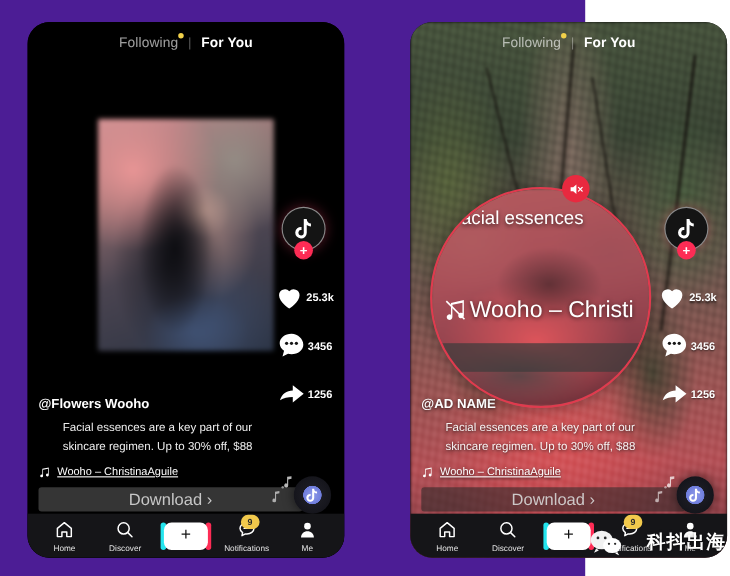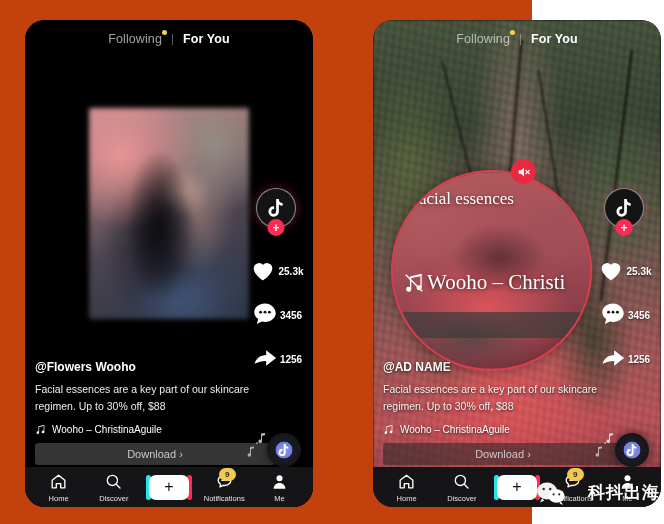--- a/index.html
+++ b/index.html
@@ -5,21 +5,21 @@
   html, body {
     margin: 0; padding: 0;
     width: 664px; height: 524px;
     background: #ffffff;
     font-family: "Liberation Sans", sans-serif;
     overflow: hidden;
   }
   .stage {
     position: relative;
     width: 532px; height: 524px;
-    background: #c2410c;
+    background: #4c1d95;
   }
 
   
   .phone {
     position: absolute;
     border-radius: 20px;
     overflow: hidden;
     background: #000;
   }
   #phone-left  { left: 25px;  top: 20px; width: 288px; height: 487px; }
@@ -144,34 +144,36 @@
     z-index: 6;
   }
   .handle {
     color: #fff; font-size: 12px; font-weight: bold;
     margin-bottom: 7px;
     text-shadow: 0 1px 3px rgba(0,0,0,.8);
   }
   .desc {
     color: rgba(255,255,255,.93); font-size: 10.5px; line-height: 1.55;
     text-shadow: 0 1px 3px rgba(0,0,0,.8);
+    margin-left: 22px;
   }
   .music-row {
     display: flex; gap: 6px;
     margin-top: 10px;
     color: #fff; font-size: 10px;
     text-shadow: 0 1px 3px rgba(0,0,0,.8);
+    text-decoration: underline;
   }
   .music-note-ico { width: 11px; height: 11px; flex: none; }
   .cta {
     position: absolute; left: 10px; right: 38px; bottom: 42px;
     height: 22px; border-radius: 3px;
     background: rgba(60,60,60,.88);
     display: flex; align-items: center; justify-content: center;
-    color: rgba(215,215,215,.9); font-size: 11px;
+    color: rgba(215,215,215,.9); font-size: 15px;
     z-index: 6;
   }
   .cta.on-photo { background: rgba(40,40,40,.55); }
 
   
   .disc-wrap {
     position: absolute; right: 12px; bottom: 40px;
     width: 34px; height: 34px; z-index: 6;
   }
   .disc {
@@ -250,21 +252,20 @@
     content: "";
     position: absolute; inset: 0;
     background:
       radial-gradient(ellipse 34% 24% at 54% 44%, rgba(40,26,28,.55), rgba(40,26,28,0) 72%),
       radial-gradient(ellipse 44% 18% at 40% 86%, rgba(70,70,70,.75), rgba(70,70,70,0) 76%);
   }
   .mag-content {
     position: absolute; inset: 0;
     color: #fff;
     z-index: 2;
-    font-family: Liberation Serif, serif;
   }
   .mag-line {
     position: absolute;
     font-size: 17px;
     white-space: nowrap;
     text-shadow: 0 1px 4px rgba(0,0,0,.65);
   }
   .mag-l1 { left: 26px; top: 17px; }
   .mag-l2 { left: 20px; top: 48px; }
   .mag-music {

